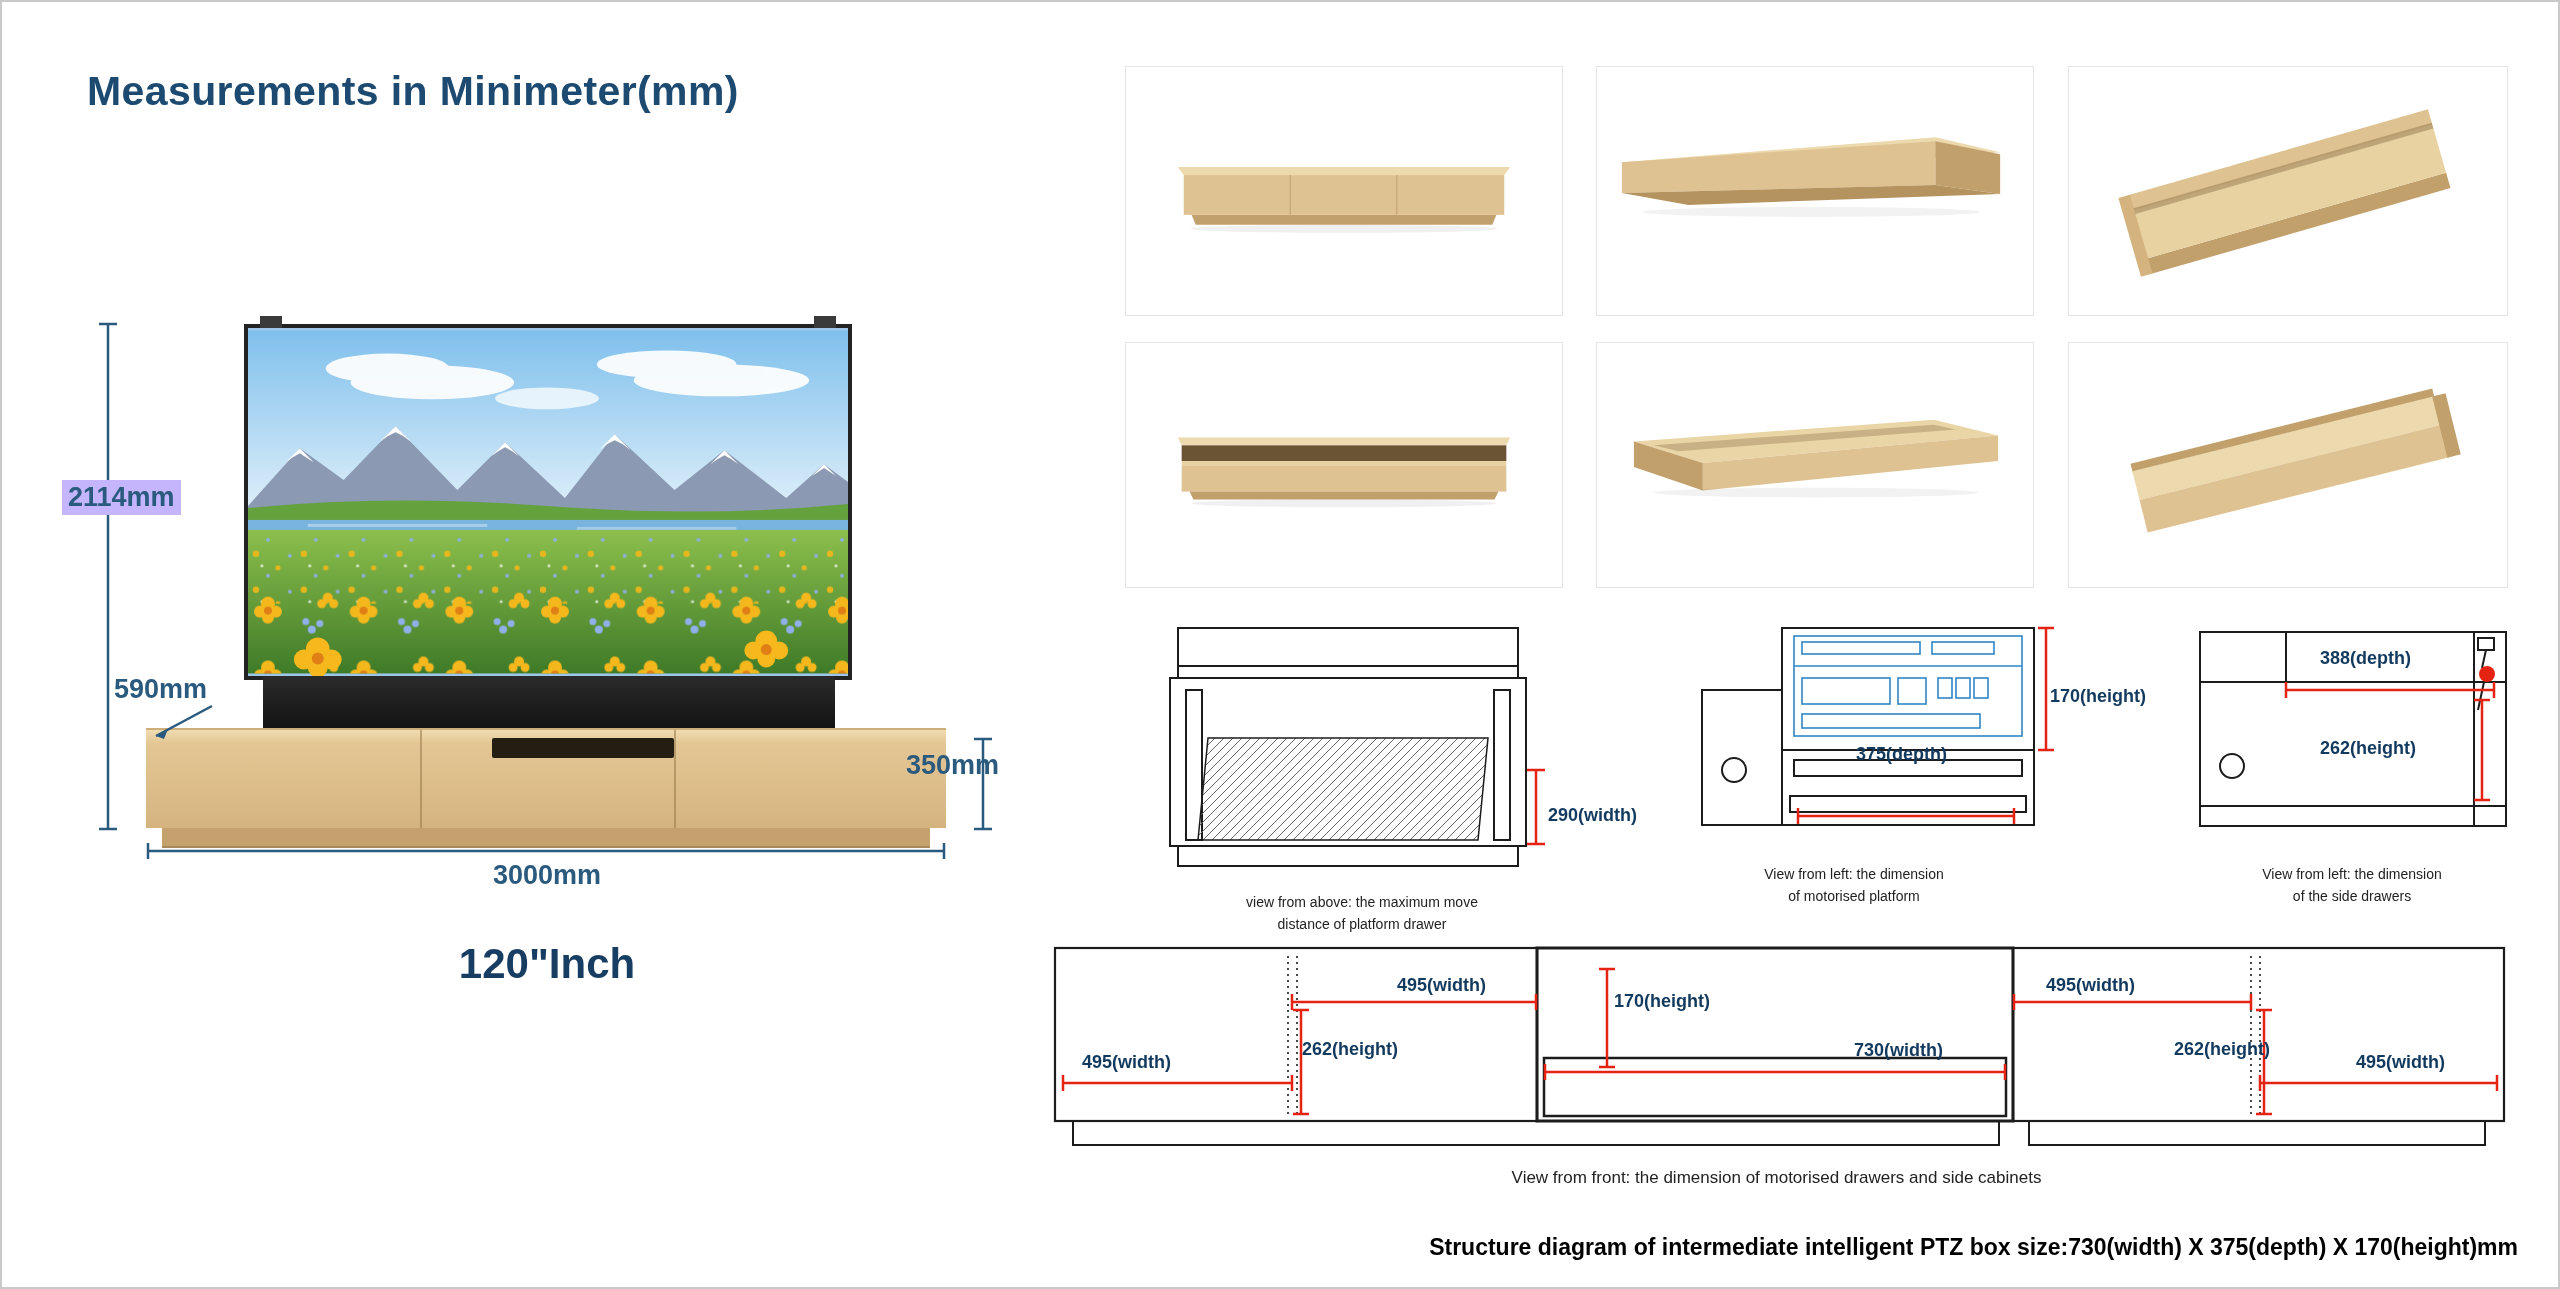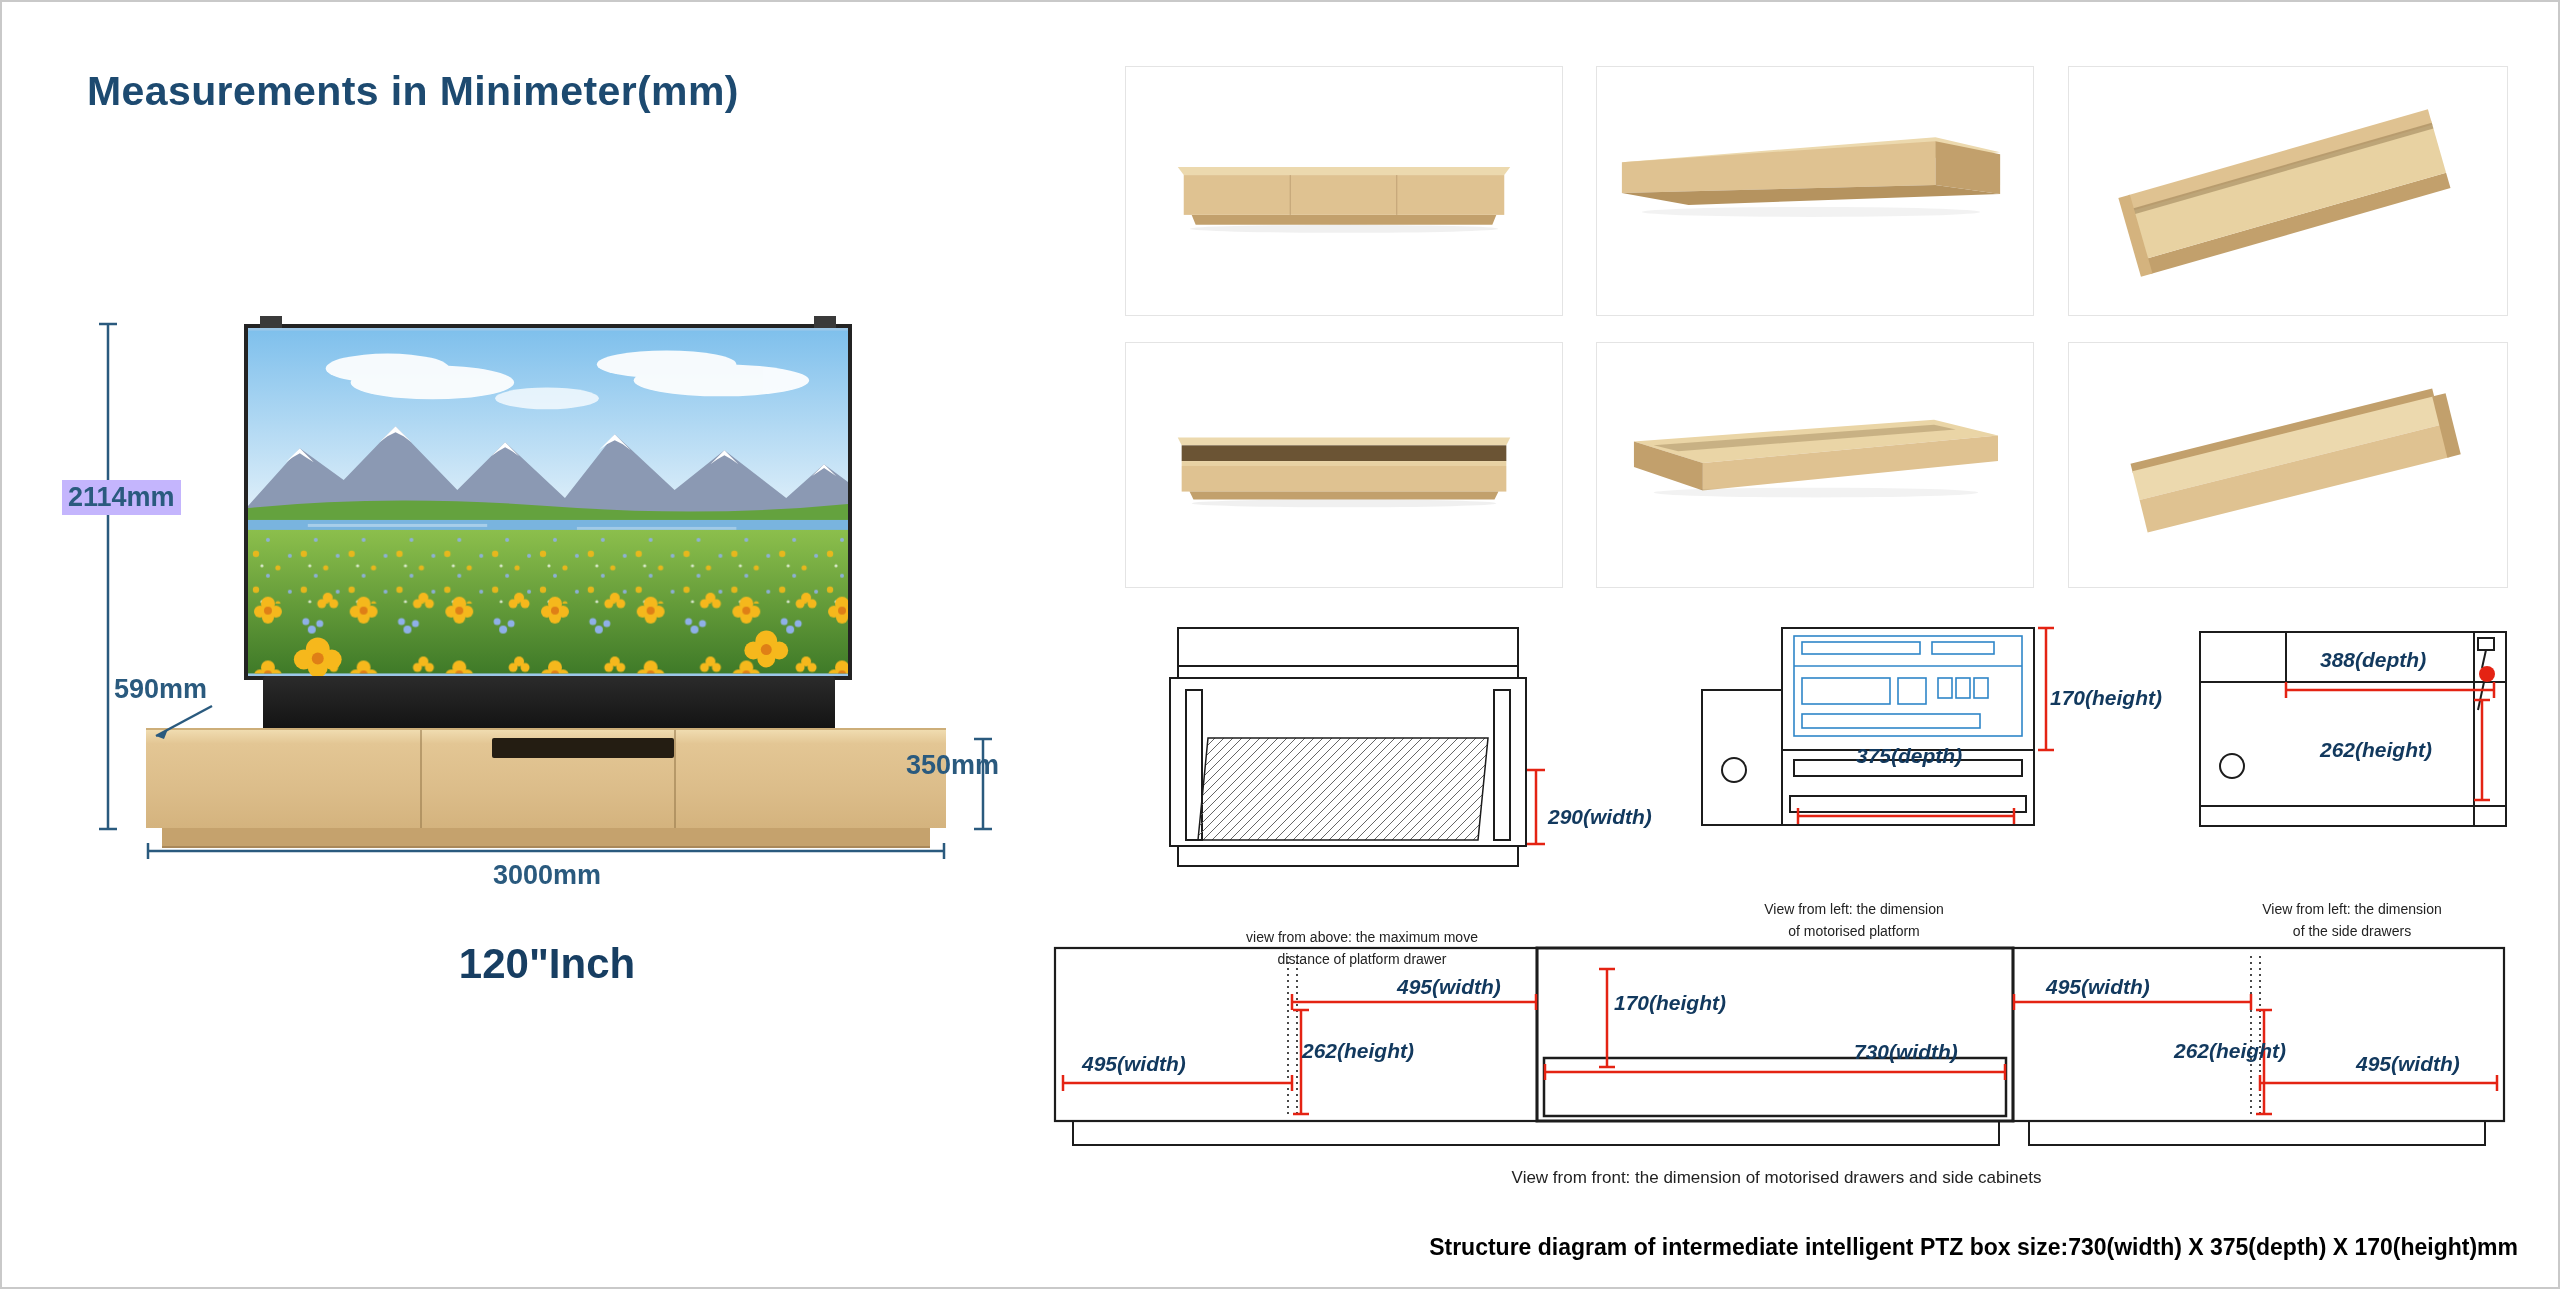--- a/index.html
+++ b/index.html
@@ -21,22 +21,22 @@
 
   .dim-label { position:absolute; font-weight:700; font-size:27px; color:#2a5a7e; white-space:nowrap; }
   .dim-label.bg { background:#c4b5fd; padding:2px 6px; }
   .inch-label { position:absolute; left:146px; top:938px; width:798px; text-align:center; font-size:42px; font-weight:700; color:#173e62; }
   .center-3000 { left:146px; top:858px; width:798px; text-align:center; }
 
   
   .cell { position:absolute; background:#fff; border:1px solid #e4e4e4; }
 
   
-  .tech-label { position:absolute; font-weight:700; font-size:21px; color:#12395e; white-space:nowrap;font-style:italic; }
-  .caption { position:absolute; font-size:14px; color:#222; text-align:center; line-height:1.55;margin-top:35px; }
+  .tech-label { position:absolute; font-weight:700; font-size:18px; color:#12395e; white-space:nowrap; }
+  .caption { position:absolute; font-size:14px; color:#222; text-align:center; line-height:1.55; }
   .front-caption { position:absolute; left:1037px; top:1166px; width:1475px; text-align:center; font-size:17px; color:#222; }
   .footer-note { position:absolute; left:1180px; top:1232px; width:1336px; text-align:right; font-size:23px; font-weight:700; color:#000000; }
 </style>
 </head>
 <body>
 
 <div id="canvas">
 
   <div class="page-title">Measurements in Minimeter(mm)</div>
 

